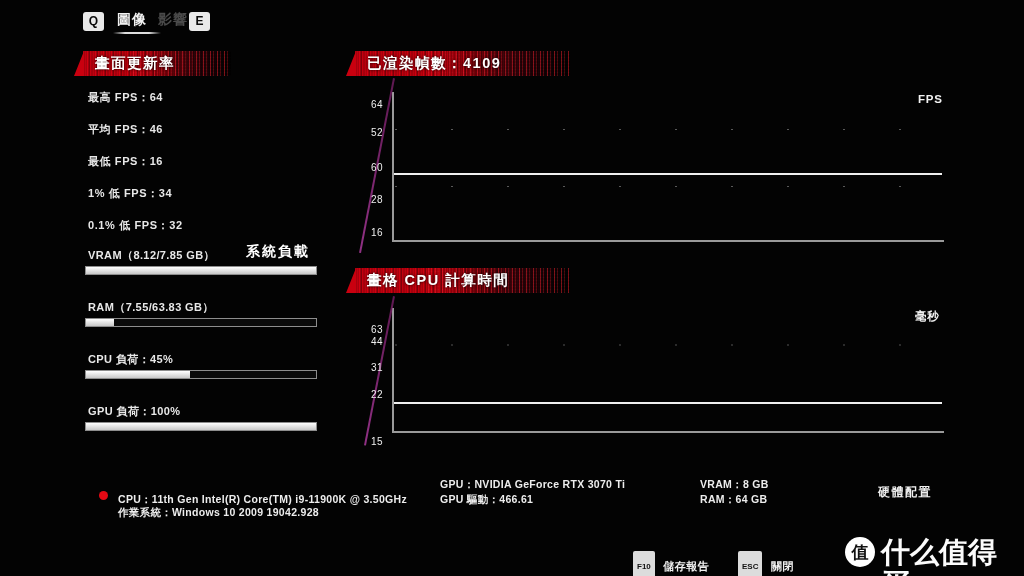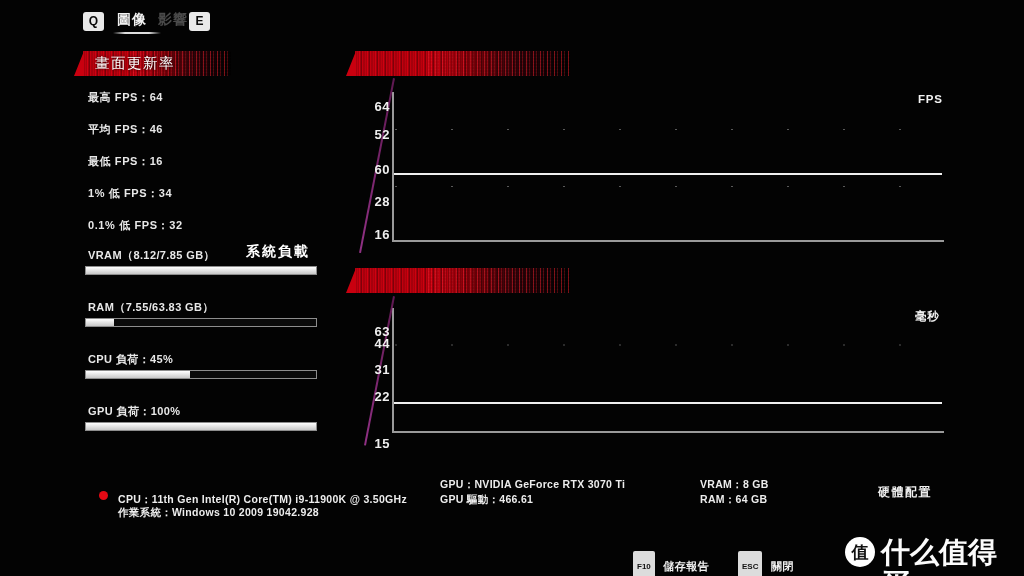--- a/index.html
+++ b/index.html
@@ -47,21 +47,21 @@
     background:
       repeating-linear-gradient(90deg,
         rgba(255,30,40,.55) 0 1px, rgba(0,0,0,.8) 1px 3px,
         rgba(190,10,20,.4) 3px 4px, rgba(0,0,0,.9) 4px 7px),
       repeating-linear-gradient(0deg,
         rgba(255,255,255,.06) 0 1px, rgba(0,0,0,.25) 1px 3px);
     mix-blend-mode:screen; opacity:.85;
   }
   .banner-text {
     position:absolute; left:12px; top:0; height:25px; line-height:25px;
-    font-size:14.5px; font-weight:normal; color:#fff; letter-spacing:1.5px;
+    font-size:14.5px; font-weight:bold; color:#fff; letter-spacing:1.5px;
     text-shadow:0 0 3px rgba(0,0,0,.9);
   }
   .banner-tail {
     position:absolute; left:-9px; top:0; width:0; height:0;
     border-top:25px solid transparent;
     border-right:10px solid #c9000f;
   }
 
   
   #refresh-banner { left:83px; top:51px; width:148px; }
@@ -94,22 +94,22 @@
     border-left:2px solid #9a9a9a; border-bottom:2px solid #9a9a9a;
     background-image:
       radial-gradient(circle, rgba(255,255,255,.34) .6px, rgba(0,0,0,0) .8px);
     background-size:56px 57px; background-position:30px 9px;
   }
   .chart-series {
     position:absolute; left:2px; height:2px;
     background:#f0f0f0;
   }
   .ytick {
-    position:absolute; font-size:13px; font-weight:bold; color:#efefef;
-    text-align:right; width:26px; letter-spacing:.5px;
+    position:absolute; font-size:10px; font-weight:normal; color:#efefef;
+    text-align:center; width:26px; letter-spacing:.5px;
   }
   .chart-unit {
     position:absolute; font-size:11.5px; font-weight:bold;
     color:#f2f2f2; letter-spacing:.8px;
   }
   .axis-sheen {
     position:absolute; width:2px;
     background:linear-gradient(180deg,#7d1f6b,#c040b0);
     opacity:.75; transform-origin:top left;
   }
@@ -201,38 +201,40 @@
 
 <div class="bar-label" style="top:404px">GPU 負荷：100%</div>
 <div class="bar-track" style="top:422px">
   <div class="bar-fill" id="fill-3" style="width: 100%;"></div>
 </div>
 
 <div class="banner" id="frames-banner">
   <div class="banner-bg"></div>
   <div class="banner-noise"></div>
   <div class="banner-tail"></div>
+  <div class="banner-text">已渲染幀數：4109</div>
 </div>
 
 <div class="chart" id="chart-fps" style="left:392px; top:92px; width:552px; height:150px;">
   <div class="chart-plot" style="width:552px; height:150px;"></div>
   <div class="chart-series" id="series-0" style="width: 548px; top: 81px;"></div>
 </div>
 <div class="axis-sheen" style="left:393px; top:78px; height:178px; transform:rotate(11deg);"></div>
 <div class="ytick" style="left:364px; top:99px;">64</div>
 <div class="ytick" style="left:364px; top:127px;">52</div>
 <div class="ytick" style="left:364px; top:162px;">60</div>
 <div class="ytick" style="left:364px; top:194px;">28</div>
 <div class="ytick" style="left:364px; top:227px;">16</div>
 <div class="chart-unit" style="left:918px; top:93px;">FPS</div>
 
 <div class="banner" id="cputime-banner">
   <div class="banner-bg"></div>
   <div class="banner-noise"></div>
   <div class="banner-tail"></div>
+  <div class="banner-text">畫格 CPU 計算時間</div>
 </div>
 
 <div class="chart" id="chart-ms" style="left:392px; top:308px; width:552px; height:125px;">
   <div class="chart-plot" style="width:552px; height:125px; background-position:30px 8px; background-size:56px 58px;"></div>
   <div class="chart-series" id="series-1" style="width: 548px; top: 94px;"></div>
 </div>
 <div class="axis-sheen" style="left:393px; top:296px; height:152px; transform:rotate(11deg);"></div>
 <div class="ytick" style="left:364px; top:310px;margin-top:14px;">63</div>
 <div class="ytick" style="left:364px; top:336px;">44</div>
 <div class="ytick" style="left:364px; top:362px;">31</div>

